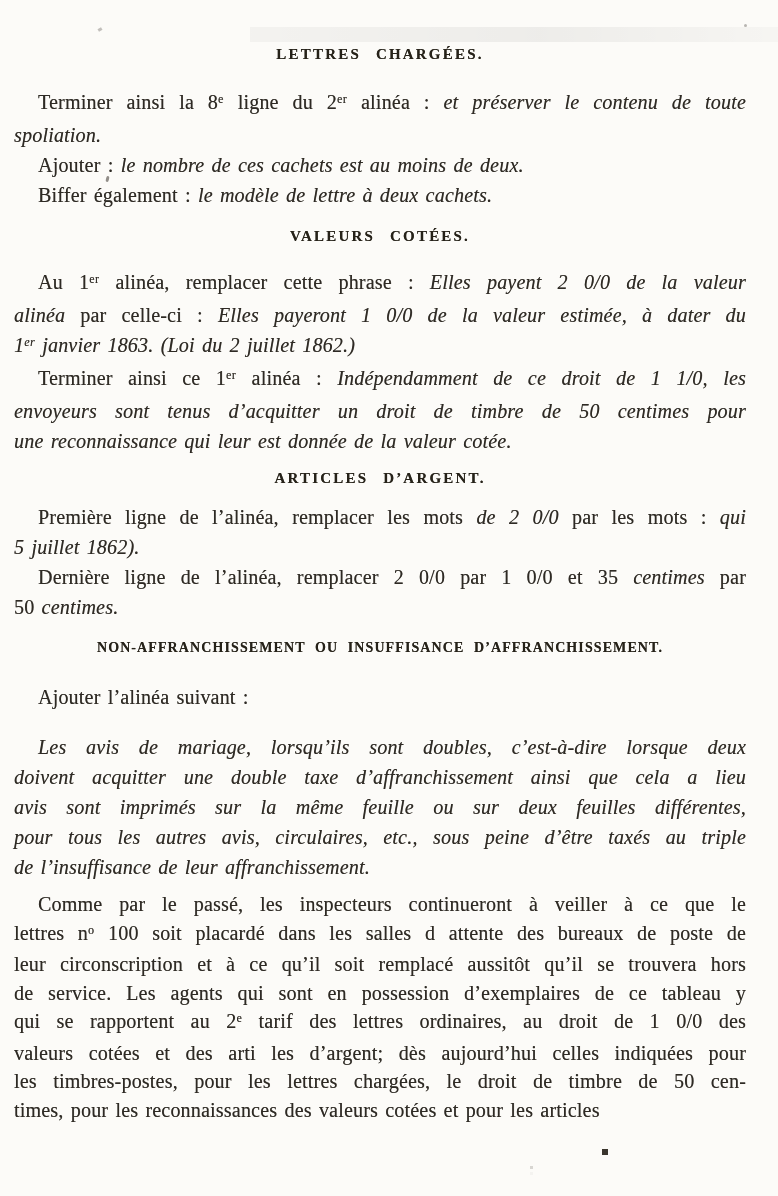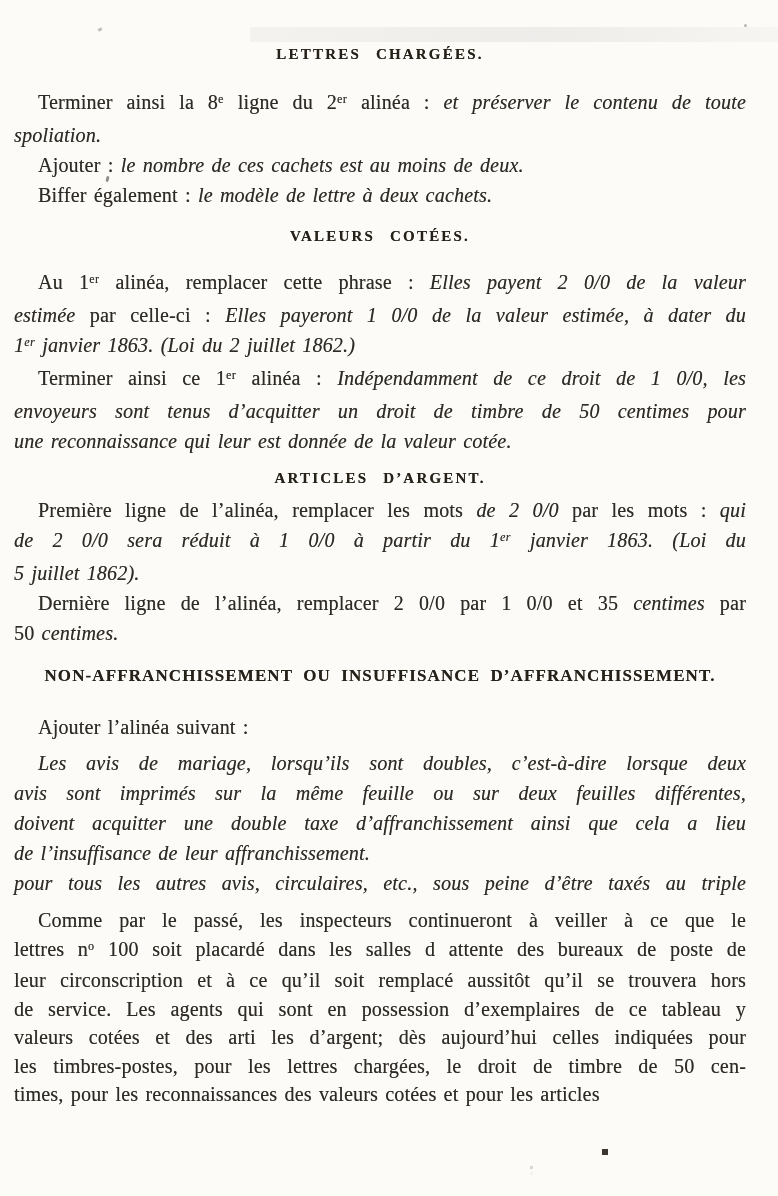--- a/index.html
+++ b/index.html
@@ -15,27 +15,27 @@
   .section{margin:0;}
   .hd{
     text-align:center;
     font-weight:bold;
     font-size:15px;
     letter-spacing:2.2px;
     word-spacing:9px;
     color:#262219;
     text-shadow:0 0 0.6px rgba(40,35,28,.65);
   }
-  .hd-small{font-size:17px;letter-spacing:1.1px;word-spacing:5px;}
+  .hd-small{font-size:14px;letter-spacing:1.1px;word-spacing:5px;}
   .section:nth-child(1) .hd{margin:46px 0 24px;}
   .section:nth-child(2) .hd{margin:18px 0 22px;}
-  .section:nth-child(3) .hd{margin:14px 0 8px;}
+  .section:nth-child(3) .hd{margin:14px 0 15px;}
   .section:nth-child(4) .hd{margin:18px 0 26px;}
   .para{margin:0;}
-  .para.mt6{margin-top:6px;}
+  .para.mt6{margin-top:20px;}
   .para.tight{margin-top:8px;}
   .line{
     font-size:20px;
     line-height:30px;
     text-align:justify;
     text-align-last:justify;
     letter-spacing:0.2px;
     word-spacing:2px;
     text-shadow:0.2px 0.3px 0.5px rgba(46,42,36,.55);
     white-space:normal;
@@ -71,58 +71,58 @@
           <div class="line first last"><span class="rom">Ajouter : </span><span class="ital">le nombre de ces cachets est au moins de deux.</span></div>
         </div>
         <div class="para">
           <div class="line first last"><span class="rom">Biffer également : </span><span class="ital">le modèle de lettre à deux cachets.</span></div>
         </div>
       </div>
       <div class="section">
         <div class="hd">VALEURS COTÉES.</div>
         <div class="para">
           <div class="line first"><span class="rom">Au 1</span><span class="sup">er</span><span class="rom"> alinéa, remplacer cette phrase : </span><span class="ital">Elles payent 2 0/0 de la valeur</span></div>
-          <div class="line"><span class="ital">estimée</span><span class="rom"> par celle-ci : </span><span class="ital">Elles payeront 1 0/0 de la valeur estimée, à dater du</span></div>
+          <div class="line"><span class="ital">alinéa</span><span class="rom"> par celle-ci : </span><span class="ital">Elles payeront 1 0/0 de la valeur estimée, à dater du</span></div>
           <div class="line last"><span class="ital">1</span><span class="sup ital">er</span><span class="ital"> janvier 1863. (Loi du 2 juillet 1862.)</span></div>
         </div>
         <div class="para">
-          <div class="line first"><span class="rom">Terminer ainsi ce 1</span><span class="sup">er</span><span class="rom"> alinéa : </span><span class="ital">Indépendamment de ce droit de 1 0/0, les</span></div>
+          <div class="line first"><span class="rom">Terminer ainsi ce 1</span><span class="sup">er</span><span class="rom"> alinéa : </span><span class="ital">Indépendamment de ce droit de 1 1/0, les</span></div>
           <div class="line"><span class="ital">envoyeurs sont tenus d’acquitter un droit de timbre de 50 centimes pour</span></div>
           <div class="line last"><span class="ital">une reconnaissance qui leur est donnée de la valeur cotée.</span></div>
         </div>
       </div>
       <div class="section">
         <div class="hd">ARTICLES D’ARGENT.</div>
         <div class="para">
           <div class="line first"><span class="rom">Première ligne de l’alinéa, remplacer les mots </span><span class="ital">de 2 0/0</span><span class="rom"> par les mots : </span><span class="ital">qui</span></div>
-          <div class="line"><span class="ital">de 2 0/0 sera réduit à 1 0/0 à partir du 1</span><span class="sup ital">er</span><span class="ital"> janvier 1863. (Loi du</span></div>
           <div class="line last"><span class="ital">5 juillet 1862).</span></div>
         </div>
         <div class="para">
           <div class="line first"><span class="rom">Dernière ligne de l’alinéa, remplacer 2 0/0 par 1 0/0 et 35 </span><span class="ital">centimes</span><span class="rom"> par</span></div>
           <div class="line last"><span class="rom">50 </span><span class="ital">centimes.</span></div>
         </div>
       </div>
       <div class="section">
         <div class="hd hd-small">NON-AFFRANCHISSEMENT OU INSUFFISANCE D’AFFRANCHISSEMENT.</div>
         <div class="para">
           <div class="line first last"><span class="rom">Ajouter l’alinéa suivant :</span></div>
         </div>
         <div class="para mt6">
           <div class="line first"><span class="ital">Les avis de mariage, lorsqu’ils sont doubles, c’est-à-dire lorsque deux</span></div>
+          <div class="line"><span class="ital">doivent acquitter une double taxe d’affranchissement ainsi que cela a lieu</span></div>
           <div class="line"><span class="ital">avis sont imprimés sur la même feuille ou sur deux feuilles différentes,</span></div>
-          <div class="line"><span class="ital">doivent acquitter une double taxe d’affranchissement ainsi que cela a lieu</span></div>
+          <div class="line"><span class="ital">pour tous les autres avis, circulaires, etc., sous peine d’être taxés au triple</span></div>
           <div class="line last"><span class="ital">de l’insuffisance de leur affranchissement.</span></div>
-          <div class="line"><span class="ital">pour tous les autres avis, circulaires, etc., sous peine d’être taxés au triple</span></div>
         </div>
         <div class="para tight">
           <div class="line first"><span class="rom">Comme par le passé, les inspecteurs continueront à veiller à ce que le</span></div>
           <div class="line"><span class="rom">lettres n</span><span class="sup">o</span><span class="rom"> 100 soit placardé dans les salles d attente des bureaux de poste de</span></div>
           <div class="line"><span class="rom">leur circonscription et à ce qu’il soit remplacé aussitôt qu’il se trouvera hors</span></div>
           <div class="line"><span class="rom">de service. Les agents qui sont en possession d’exemplaires de ce tableau y</span></div>
+          <div class="line"><span class="rom">qui se rapportent au 2</span><span class="sup">e</span><span class="rom"> tarif des lettres ordinaires, au droit de 1 0/0 des</span></div>
           <div class="line"><span class="rom">valeurs cotées et des arti les d’argent; dès aujourd’hui celles indiquées pour</span></div>
           <div class="line"><span class="rom">les timbres-postes, pour les lettres chargées, le droit de timbre de 50 cen-</span></div>
           <div class="line last"><span class="rom">times, pour les reconnaissances des valeurs cotées et pour les articles</span></div>
         </div>
       </div>
     </div>
   <div class="speck speck-a"></div>
   <div class="speck speck-b"></div>
   <div class="speck speck-c"></div>
   <div class="speck speck-d"></div>

